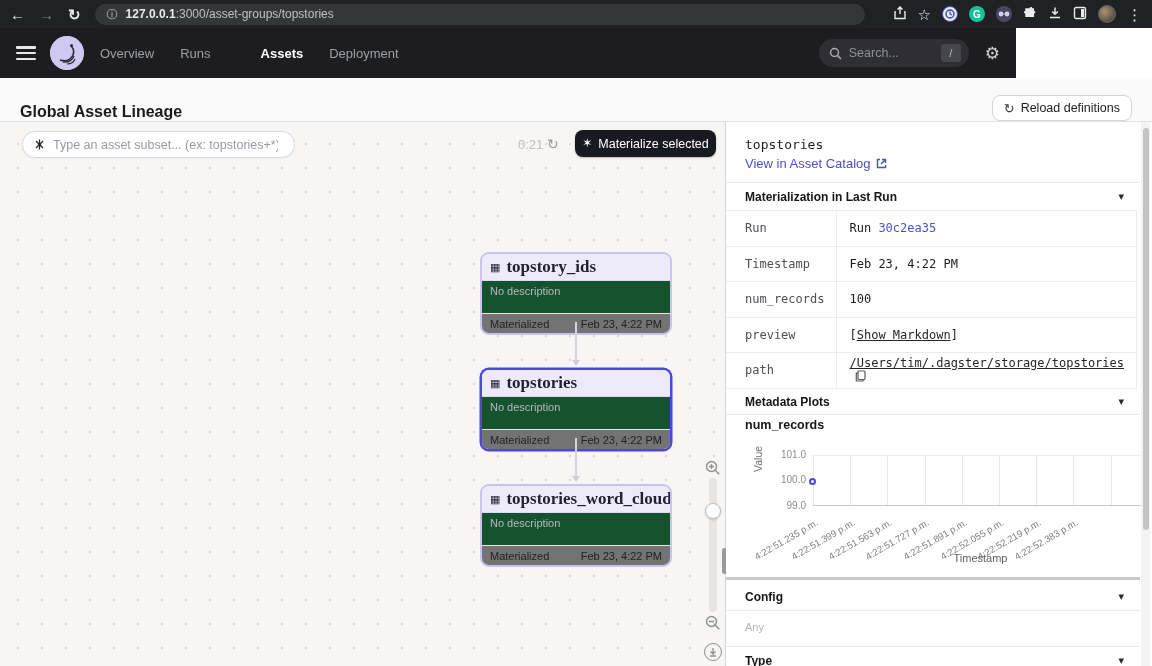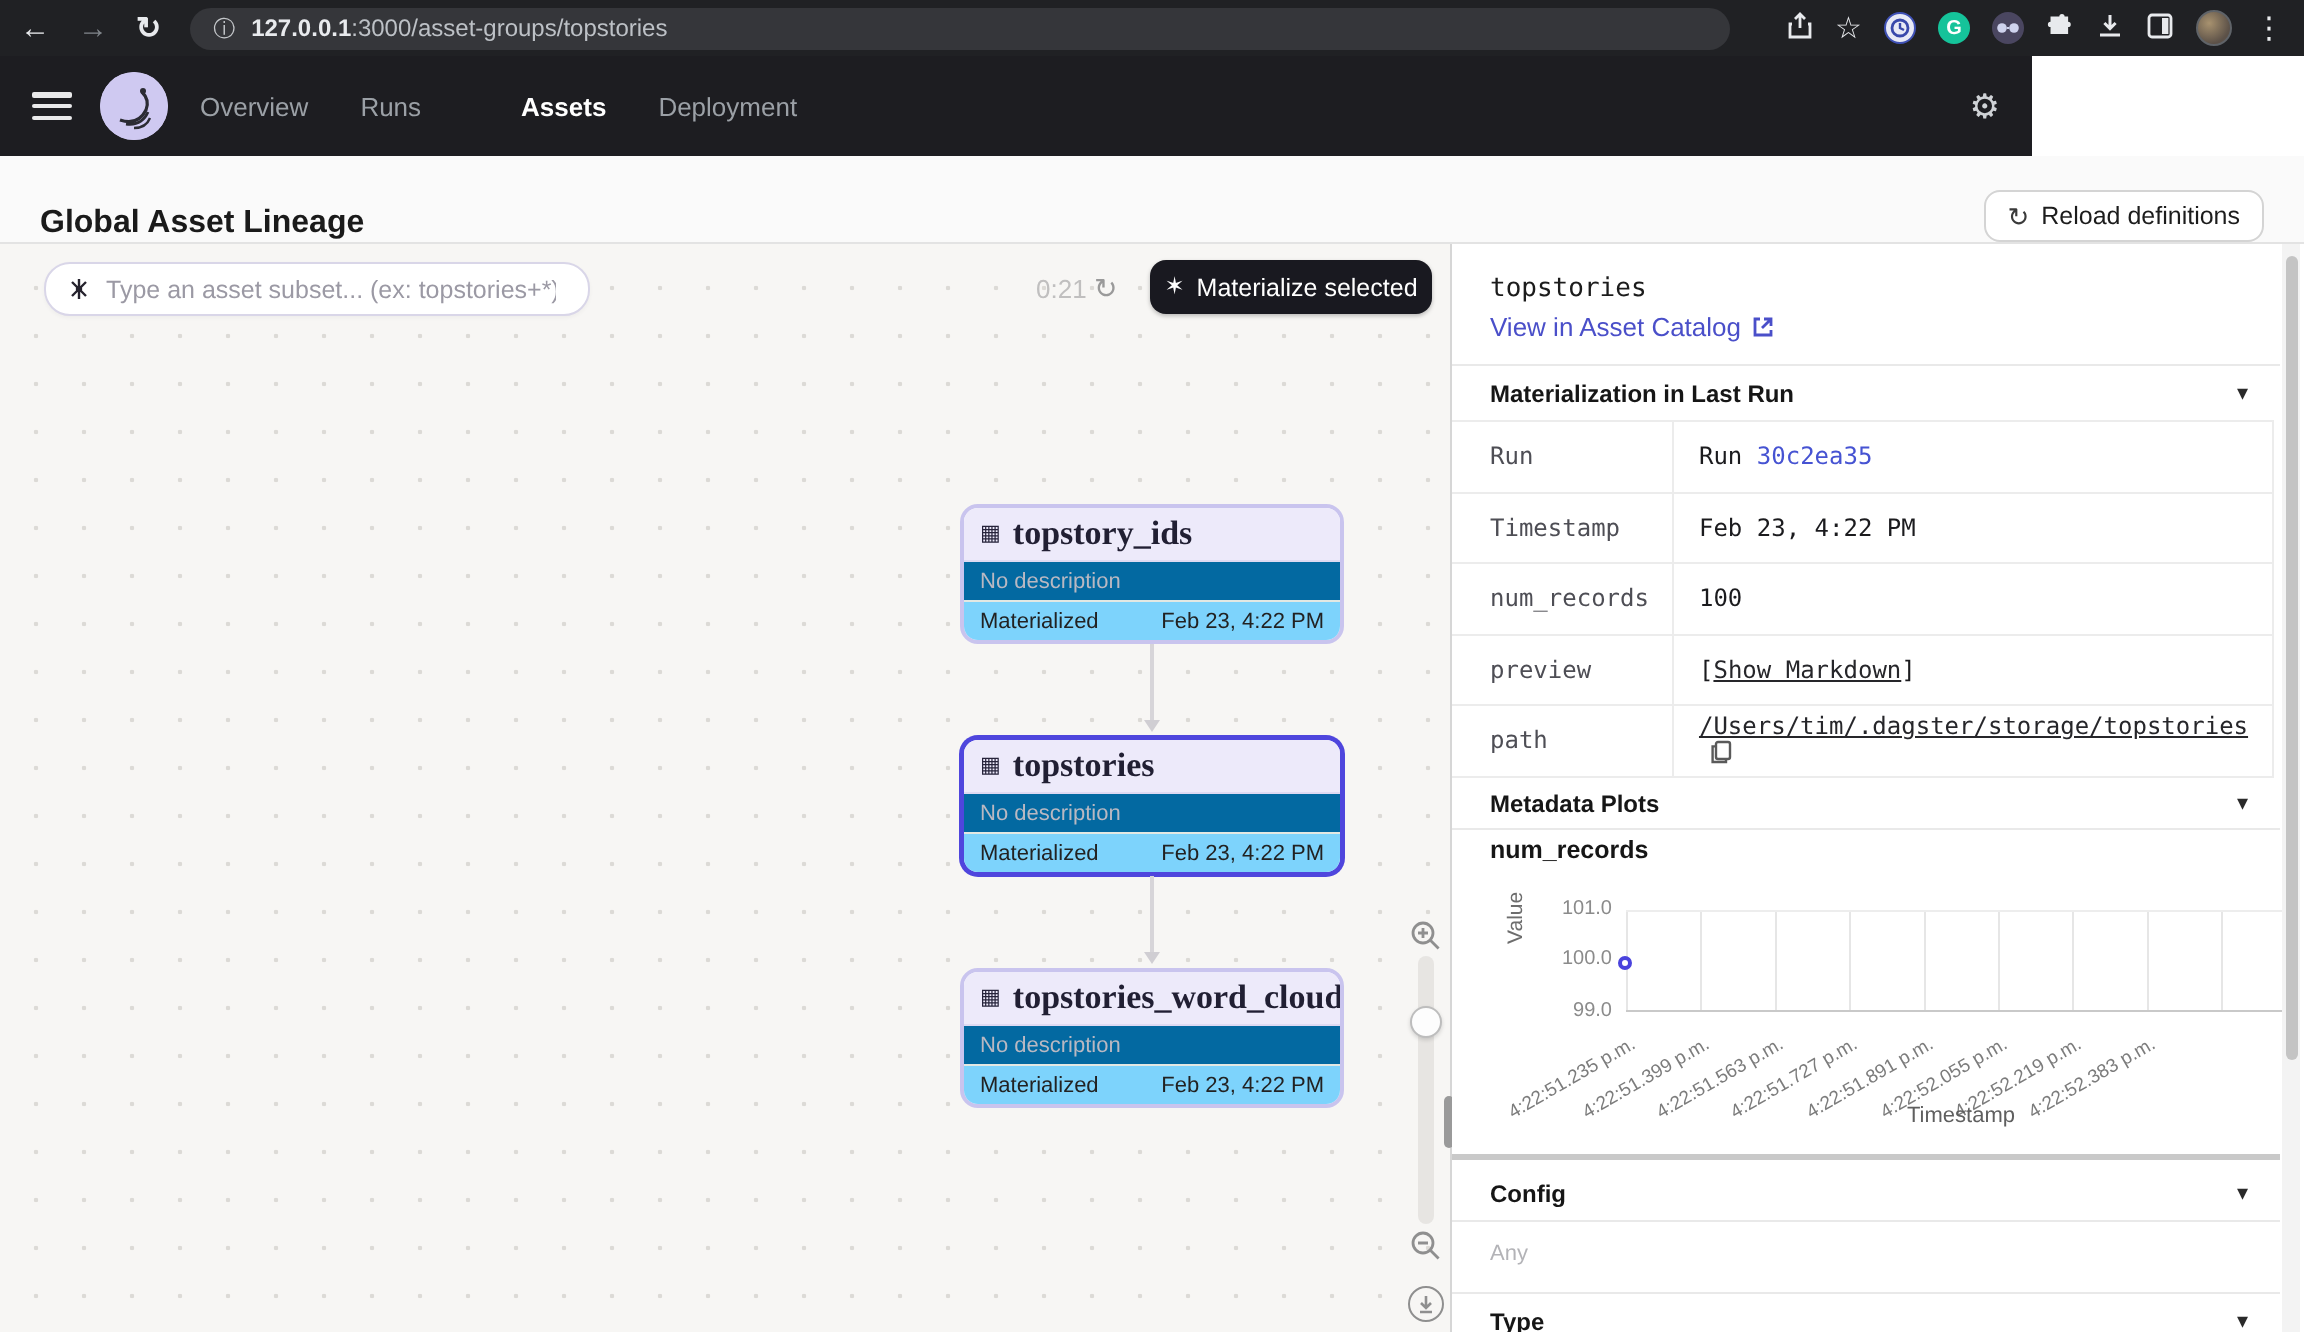--- a/index.html
+++ b/index.html
@@ -57,22 +57,22 @@
   .refresh-ic { position:absolute; left:547px; top:14px; font-size:14px; color:#9a9a9a; cursor:pointer; }
   .mat-btn { position:absolute; left:575px; top:8px; width:141px; height:27px; background:#191920; border-radius:8px; color:#fff; font-size:12.5px; display:flex; align-items:center; justify-content:center; gap:6px; cursor:pointer; box-shadow:0 1px 2px rgba(0,0,0,.25); }
   .sparkle { font-size:12px; color:#fff; position:relative; top:-1px; }
 
   
   .asset-node { position:absolute; left:480px; width:192px; background:#fff; border:2px solid #c9c4ee; border-radius:9px; overflow:hidden; cursor:pointer; }
   .asset-node.selected { border-color:#4f46dd; box-shadow:0 0 0 .5px #4f46dd; }
   .node-head { background:#edeafa; padding:3px 8px; display:flex; align-items:center; gap:6px; border-bottom:1px solid #dedaf2; }
   .node-head .grid-ic { font-size:11px; color:#26233a; line-height:1; }
   .node-name { font-family:Liberation Serif, serif; font-size:17px; font-weight:700; color:#211f33; }
-  .node-desc { padding:4px 8px 3px; font-size:11px; color:#b9b8c2; background:#0369a1; }
-  .node-foot { background:#7dd3fc; padding:3.5px 8px; display:flex; justify-content:space-between; font-size:11px; color:#222; border-top:1px solid #e2e8e3; }
+  .node-desc { padding:4px 8px 16px; font-size:11px; color:#b9b8c2; background:#14532d; }
+  .node-foot { background:#737373; padding:3.5px 8px; display:flex; justify-content:space-between; font-size:11px; color:#222; border-top:1px solid #e2e8e3; }
   .edge { position:absolute; left:572px; width:8px; }
   .edge .line { position:absolute; left:3px; top:0; width:2px; background:#d7d5d9; }
   .edge .head { position:absolute; left:0; width:0; height:0; border-left:4px solid transparent; border-right:4px solid transparent; border-top:6px solid #d0ced3; }
 
   
   .zoom-ctl { position:absolute; color:#8f8f8f; cursor:pointer; }
   .zslider-track { position:absolute; left:709px; top:356px; width:8px; height:134px; background:#e7e5e2; border-radius:4px; cursor:pointer; }
   .zslider-handle { position:absolute; left:705px; top:381px; width:16px; height:16px; background:#fdfdfd; border:1px solid #bdbdbd; border-radius:50%; box-shadow:0 1px 2px rgba(0,0,0,.15); cursor:grab; }
   .fit-btn { position:absolute; left:704px; top:521px; width:18px; height:18px; border:1.4px solid #8f8f8f; border-radius:50%; color:#8f8f8f; display:flex; align-items:center; justify-content:center; font-size:10px; cursor:pointer; background:#f7f6f4; }
 
@@ -175,20 +175,28 @@
         <circle cx="21.5" cy="9.5" r="1.5" fill="#2b2b33"></circle>
       </svg>
   </div>
   <div class="nav-links">
     <span class="nav-link">Overview</span>
     <span class="nav-link">Runs</span>
     <span class="nav-link active">Assets</span>
     <span class="nav-link">Deployment</span>
   </div>
   <div class="nav-right">
+    <div class="search-pill">
+      <svg width="13" height="13" viewBox="0 0 13 13">
+          <circle cx="5.5" cy="5.5" r="4" fill="none" stroke="#a9adb3" stroke-width="1.5"></circle>
+          <path d="M8.6 8.6 L12 12" stroke="#a9adb3" stroke-width="1.5"></path>
+        </svg>
+      <input placeholder="Search..." style="">
+      <span class="kbd-slash">/</span>
+    </div>
     <span class="gear">⚙</span>
   </div>
 </div>
 
 <div class="page-header">
   <span class="page-title">Global Asset Lineage</span>
   <button class="reload-btn">
     <span class="ric">↻</span>
     <span>Reload definitions</span>
   </button>

